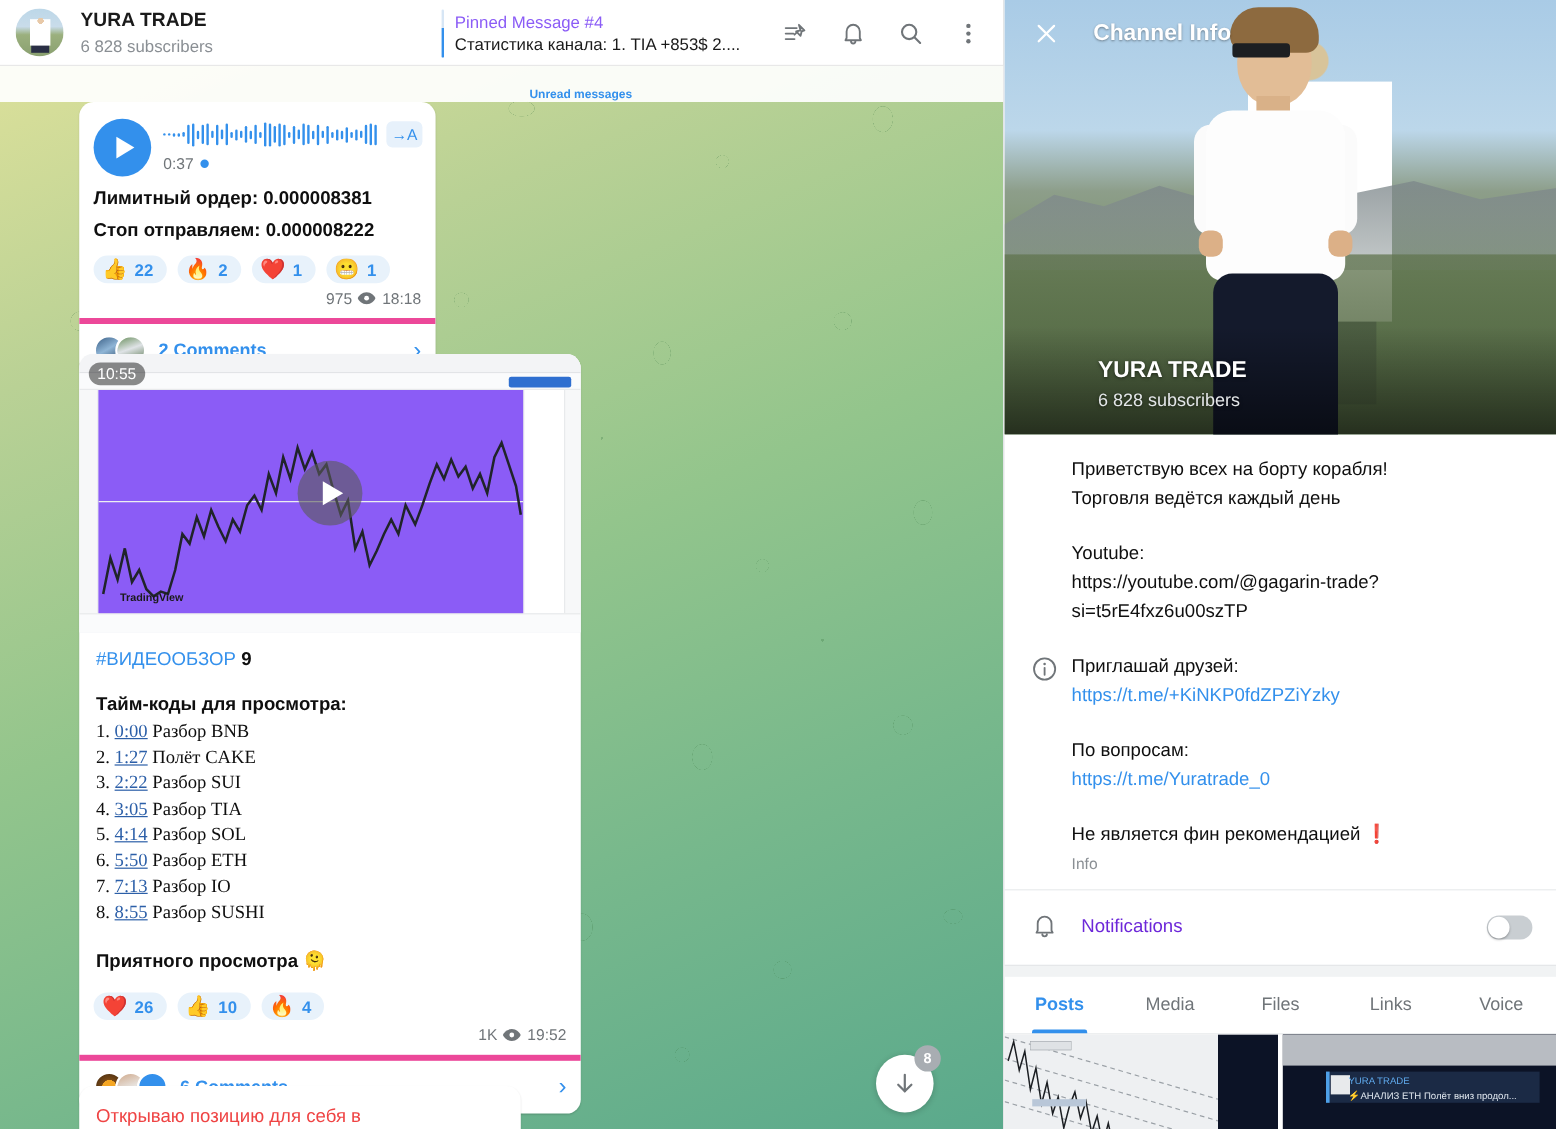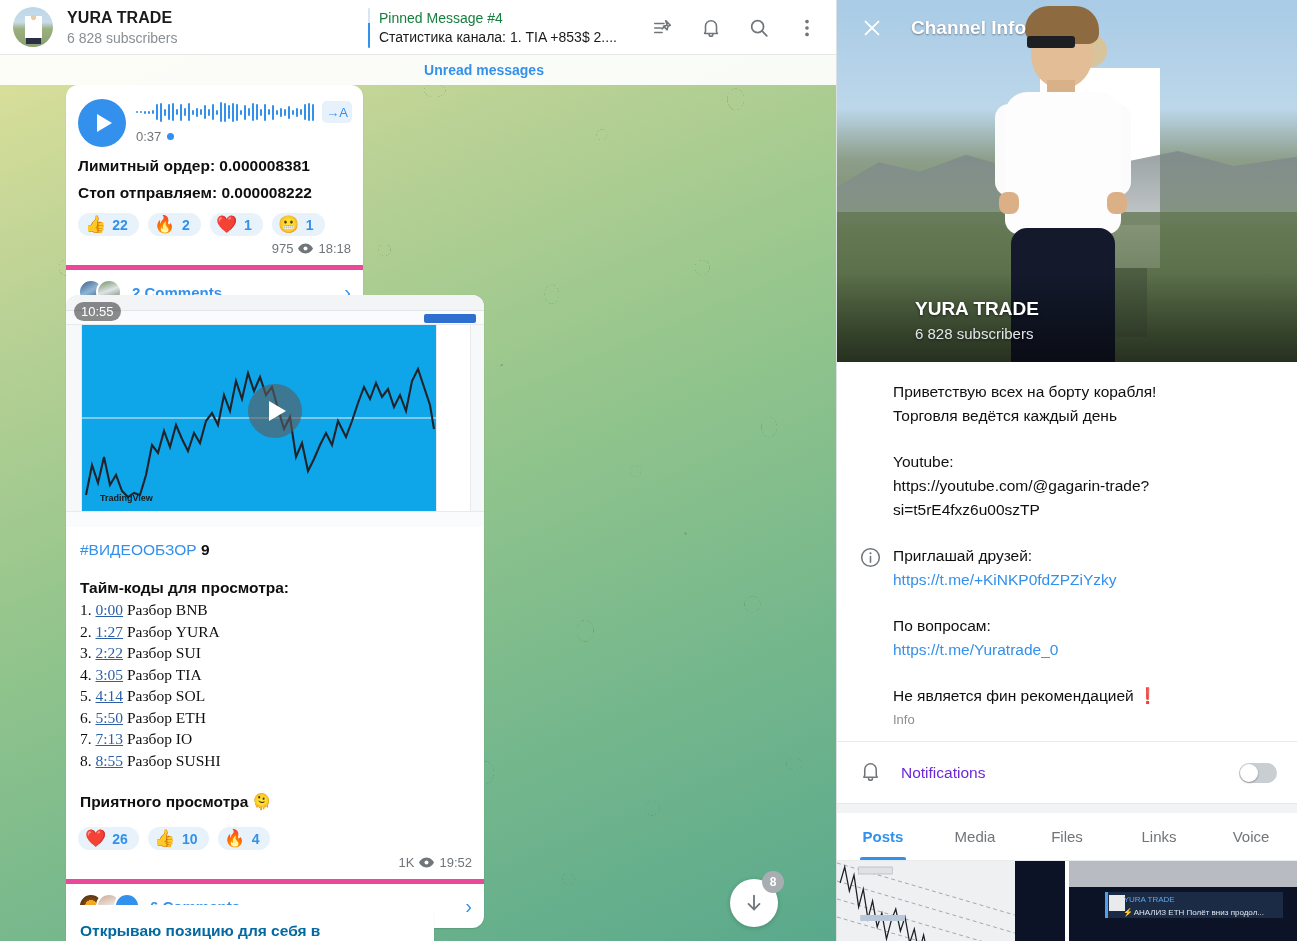--- a/index.html
+++ b/index.html
@@ -32,33 +32,33 @@
   .ch-meta { margin-left: 14px; display: flex; flex-direction: column; justify-content: center; }
   .ch-title { font-size: 16px; font-weight: bold; color: #1a1a1a; letter-spacing: .1px; }
   .ch-subtitle { font-size: 14px; color: #8a8f94; margin-top: 3px; }
 
   .pinned-wrap {
     position: absolute; left: 368px; top: 8px; display: flex; align-items: stretch; height: 40px;
   }
   .pin-bar { width: 2px; background: #3390ec; border-radius: 2px; margin-right: 9px;
              background: linear-gradient(#d7e6f5 0 38%, #3390ec 38% 100%); }
   .pin-texts { display: flex; flex-direction: column; justify-content: center; }
-  .pin-title { color: #15803d; font-size: 14px; line-height: 19px; }
+  .pin-title { color: #8b5cf6; font-size: 14px; line-height: 19px; }
   .pin-sub { color: #1a1a1a; font-size: 14px; line-height: 19px; max-width: 255px;
              overflow: hidden; white-space: nowrap; text-overflow: ellipsis; }
 
   .hdr-icons { position: absolute; right: 16px; top: 0; height: 55px; display: flex; align-items: center; gap: 22px; }
   .hicon { width: 26px; height: 26px; display: flex; align-items: center; justify-content: center; cursor: pointer; color: #707579; }
 
   
   .unread-bar {
     position: absolute; top: 55px; left: 0; width: 968px; height: 30px; z-index: 20;
     background: rgba(255,255,255,0.92);
-    display: flex; align-items: center; justify-content: center;
-    color: #3390ec; font-size: 14px; font-weight: bold;
+    display: flex; align-items: flex-end; justify-content: center;
+    color: #3390ec; font-size: 10px; font-weight: bold;
   }
 
   
   .wallpaper {
     position: absolute; top: 55px; left: 0; width: 836px; height: 886px;
     background: linear-gradient(157deg, #dbe09a 0%, #b9d195 22%, #93c58c 48%, #77b88c 72%, #5aa98c 100%);
     overflow: hidden;
   }
   .wallpaper::after {
     content: ""; position: absolute; inset: 0; opacity: .30;
@@ -149,21 +149,21 @@
   
   #msg-video { position: absolute; left: 66px; top: 240px; width: 418px; }
   .video-thumb { position: relative; width: 418px; height: 232px; background: #eef1f4; overflow: hidden; }
   .tv-top { position: absolute; top: 0; left: 0; right: 0; height: 16px; background: #f3f4f6; border-bottom: 1px solid #e2e4e7; }
   .tv-toolbar { position: absolute; top: 16px; left: 0; right: 0; height: 14px; background: #fafbfc; border-bottom: 1px solid #e8eaec; }
   .tv-btn { position: absolute; top: 19px; right: 8px; width: 52px; height: 9px; background: #2f6fd0; border-radius: 2px; }
   .tv-side { position: absolute; top: 30px; left: 0; width: 16px; bottom: 16px; background: #f7f8f9; border-right: 1px solid #e8eaec; }
   .tv-side2 { position: absolute; top: 30px; right: 0; width: 14px; bottom: 16px; background: #f7f8f9; border-left: 1px solid #e8eaec; }
   .tv-priceax { position: absolute; top: 30px; right: 14px; width: 34px; bottom: 16px; background: #fff; border-left: 1px solid #e8eaec; }
   .tv-bottom { position: absolute; left: 0; right: 0; bottom: 0; height: 16px; background: #fafbfc; border-top: 1px solid #e8eaec; }
-  .tv-chart { position: absolute; top: 30px; left: 16px; right: 48px; bottom: 16px; background: #0ea5e9; }
+  .tv-chart { position: absolute; top: 30px; left: 16px; right: 48px; bottom: 16px; background: #8b5cf6; }
   .tv-chart svg { width: 100%; height: 100%; }
   .vid-time {
     position: absolute; top: 7px; left: 8px; background: rgba(0,0,0,.45); color: #fff;
     font-size: 13px; padding: 2px 7px; border-radius: 10px;
   }
   .vid-play {
     position: absolute; left: 50%; top: 50%; transform: translate(-50%,-50%);
     width: 54px; height: 54px; border-radius: 50%; background: rgba(90,90,90,.62);
     display: flex; align-items: center; justify-content: center; cursor: pointer;
   }
@@ -175,21 +175,21 @@
   .tcode { color: #2c5fa8; text-decoration: underline; }
   .tlist { margin-top: 16px; }
   .tlist .li { font-size: 15.5px; line-height: 21.5px; color: #0f0f0f; font-family: Liberation Serif, serif; }
   .tl-head { font-weight: bold; font-size: 15.5px; line-height: 22px; }
   .enjoy { margin-top: 20px; font-weight: bold; font-size: 15.5px; }
 
   
   #msg-partial { position: absolute; left: 66px; top: 850px; width: 368px; background: #fff;
                  border-radius: 12px 12px 0 0; box-shadow: 0 1px 1.5px rgba(0,0,0,.13); padding: 14px 14px 0 14px;
                  height: 91px; overflow: hidden; }
-  #msg-partial .l { font-size: 15.5px; line-height: 23px; font-weight: bold; color: #0369a1; }
+  #msg-partial .l { font-size: 15.5px; line-height: 23px; font-weight: normal; color: #ef4444; }
 
   
   .fab {
     position: absolute; right: 58px; bottom: 14px; width: 48px; height: 48px; border-radius: 50%;
     background: #fff; box-shadow: 0 1px 5px rgba(0,0,0,.2); display: flex; align-items: center; justify-content: center;
     z-index: 25; cursor: pointer;
   }
   .fab-badge {
     position: absolute; top: -8px; right: -6px; min-width: 22px; height: 22px; border-radius: 11px;
     background: #a8adb2; color: #fff; font-size: 12px; font-weight: bold; display: flex;
@@ -464,21 +464,21 @@
 
         <div class="vid-caption">
           <div>
             <span class="tag">#ВИДЕООБЗОР</span>
             <span class="bold">9</span>
           </div>
           <div class="tlist">
             <div class="tl-head">Тайм-коды для просмотра:</div>
             <div id="timecode-list">
                 <div class="li"><span>1. </span><span class="tcode">0:00</span><span> Разбор BNB</span></div>
-                <div class="li"><span>2. </span><span class="tcode">1:27</span><span> Разбор YURA</span></div>
+                <div class="li"><span>2. </span><span class="tcode">1:27</span><span> Полёт CAKE</span></div>
                 <div class="li"><span>3. </span><span class="tcode">2:22</span><span> Разбор SUI</span></div>
                 <div class="li"><span>4. </span><span class="tcode">3:05</span><span> Разбор TIA</span></div>
                 <div class="li"><span>5. </span><span class="tcode">4:14</span><span> Разбор SOL</span></div>
                 <div class="li"><span>6. </span><span class="tcode">5:50</span><span> Разбор ETH</span></div>
                 <div class="li"><span>7. </span><span class="tcode">7:13</span><span> Разбор IO</span></div>
                 <div class="li"><span>8. </span><span class="tcode">8:55</span><span> Разбор SUSHI</span></div>
               </div>
           </div>
           <div class="enjoy">Приятного просмотра 🫠</div>
         </div>

